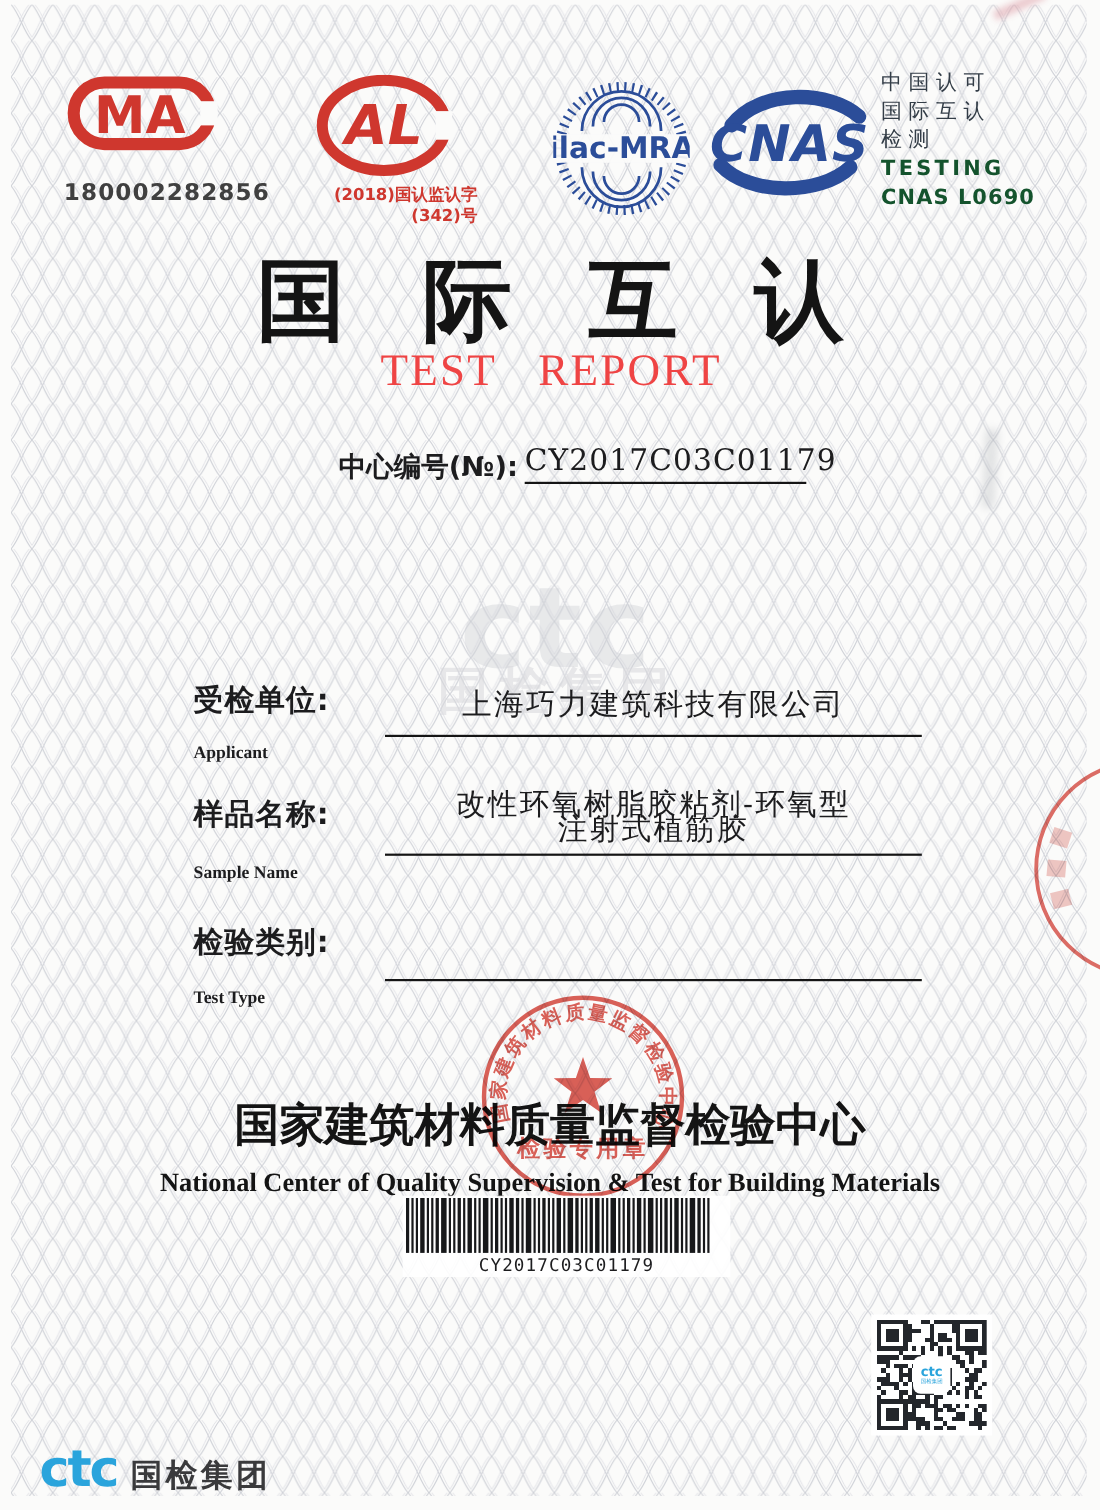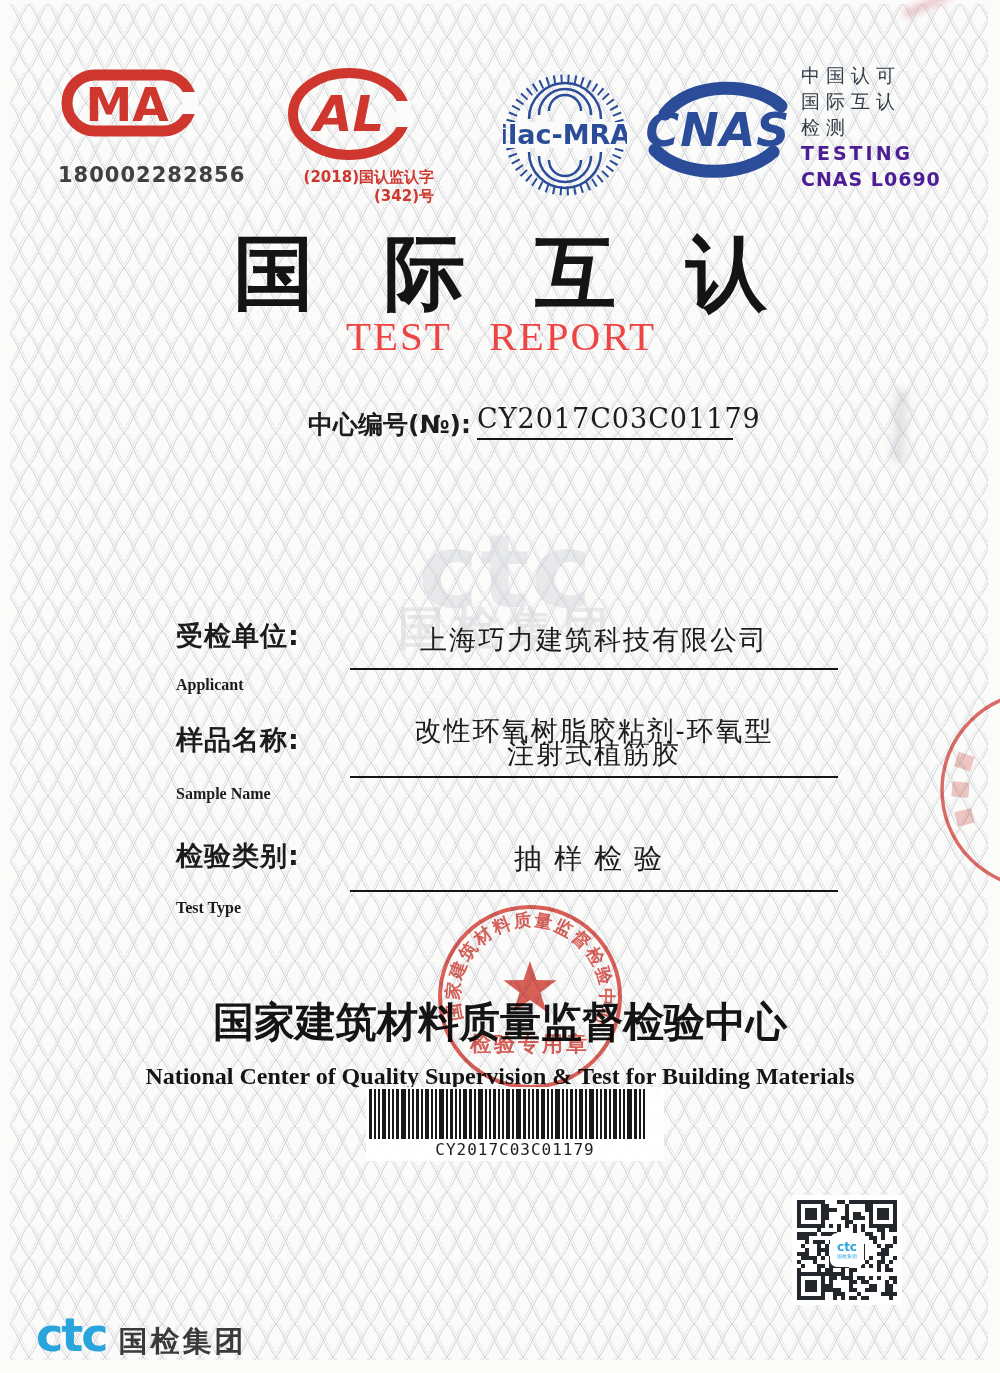--- a/index.html
+++ b/index.html
@@ -7,21 +7,21 @@
         font-family:"DejaVu Sans","Liberation Sans",sans-serif;color:#1c1c1e;}
   .abs{position:absolute;}
   .serif{font-family:"DejaVu Serif","Liberation Serif",serif;}
   .mono{font-family:"DejaVu Sans Mono","Liberation Mono",monospace;}
   .center{text-align:center;}
   .red{color:#404040;}
   
   .logo-caption{font-weight:bold;color:#cf372e;}
   .accred{line-height:26px;color:#333d47;font-size:19px;}
   .accred .zh{letter-spacing:6px;}
-  .accred .gray{color:#4c1d95;font-weight:bold;letter-spacing:3px;}
+  .accred .gray{color:#14532d;font-weight:bold;letter-spacing:3px;}
   
   .title-zh{left:0;top:220px;width:1000px;display:flex;justify-content:center;}
   .title-zh span{font-size:81px;font-weight:bold;letter-spacing:70px;margin-right:-70px;
                  font-family:"DejaVu Serif","Liberation Serif",serif;color:#141414;}
   .title-en{left:0;top:312px;width:1000px;display:flex;justify-content:center;}
   .title-en span{font-size:41px;letter-spacing:2px;word-spacing:26px;margin-right:-2px;
                  font-family:"Liberation Serif","DejaVu Serif",serif;color:#ef4444;}
   
   .rn-label{left:308px;top:408px;font-size:25px;font-weight:bold;}
   .rn-value{left:477px;top:403px;width:256px;text-align:center;font-size:27px;
@@ -138,21 +138,20 @@
   <div class="abs fline" style="top:668px;"></div>
   <div class="abs fsub" style="top:676px;">Applicant</div>
 
   <div class="abs flabel" style="top:722px;">样品名称:</div>
   <div class="abs fvalue" style="top:713px;">改性环氧树脂胶粘剂-环氧型</div>
   <div class="abs fvalue" style="top:736px;">注射式植筋胶</div>
   <div class="abs fline" style="top:776px;"></div>
   <div class="abs fsub" style="top:785px;">Sample Name</div>
 
   <div class="abs flabel" style="top:838px;">检验类别:</div>
-  <div class="abs fvalue spread" style="top:840px;">抽样检验</div>
   <div class="abs fline" style="top:890px;"></div>
   <div class="abs fsub" style="top:899px;">Test Type</div>
 
   <div class="abs inst-zh">国家建筑材料质量监督检验中心</div>
   <div class="abs inst-en">National Center of Quality Supervision &amp; Test for Building Materials</div>
 
   <svg class="abs stamp-main" width="244" height="244" viewBox="0 0 244 244">
     <circle cx="122" cy="122" r="90" fill="none" stroke="#d6453c" stroke-width="4"></circle>
     <path id="sealArc" d="M55.3,146.3 A71,71 0 1 1 188.7,146.3" fill="none"></path>
     <text font-size="17.5" font-weight="bold" fill="#d6453c" letter-spacing="2.2" font-family="DejaVu Sans, sans-serif">

